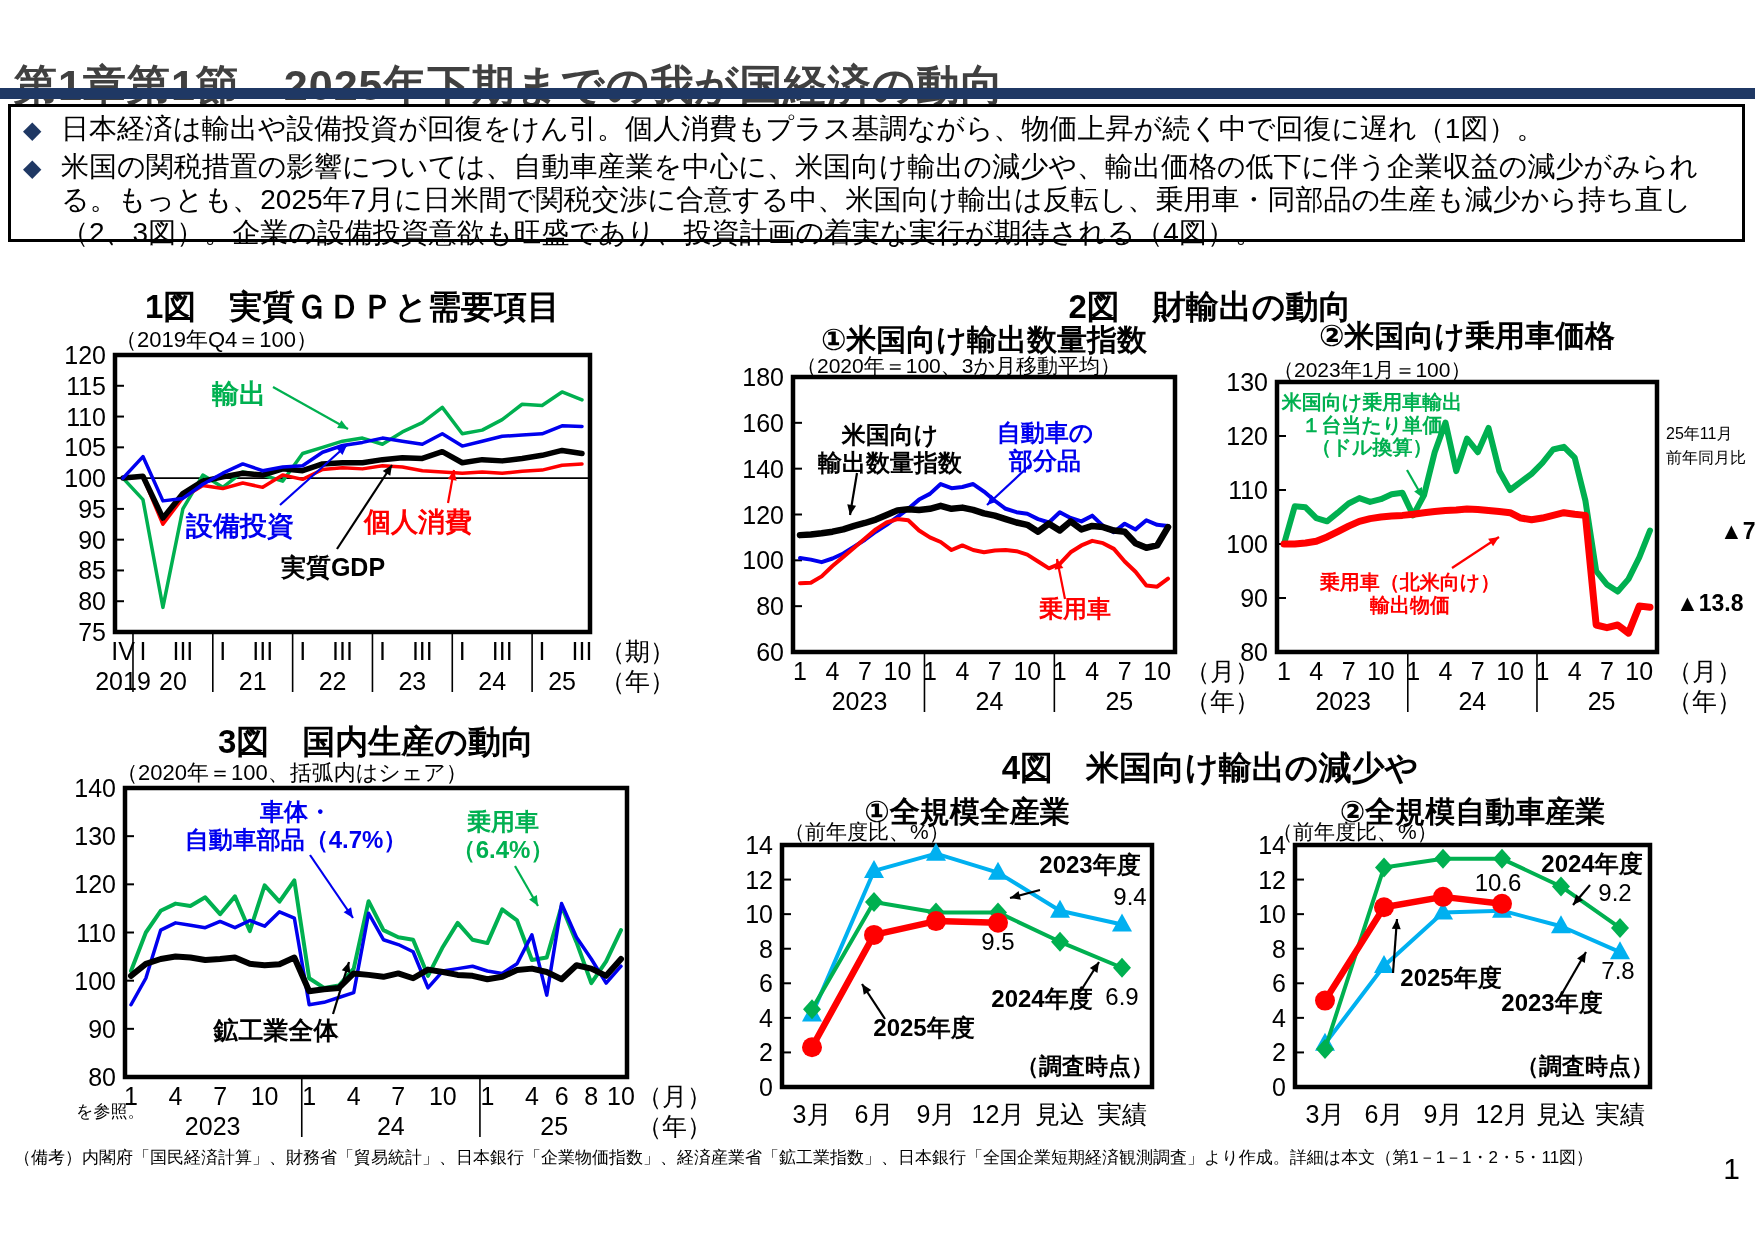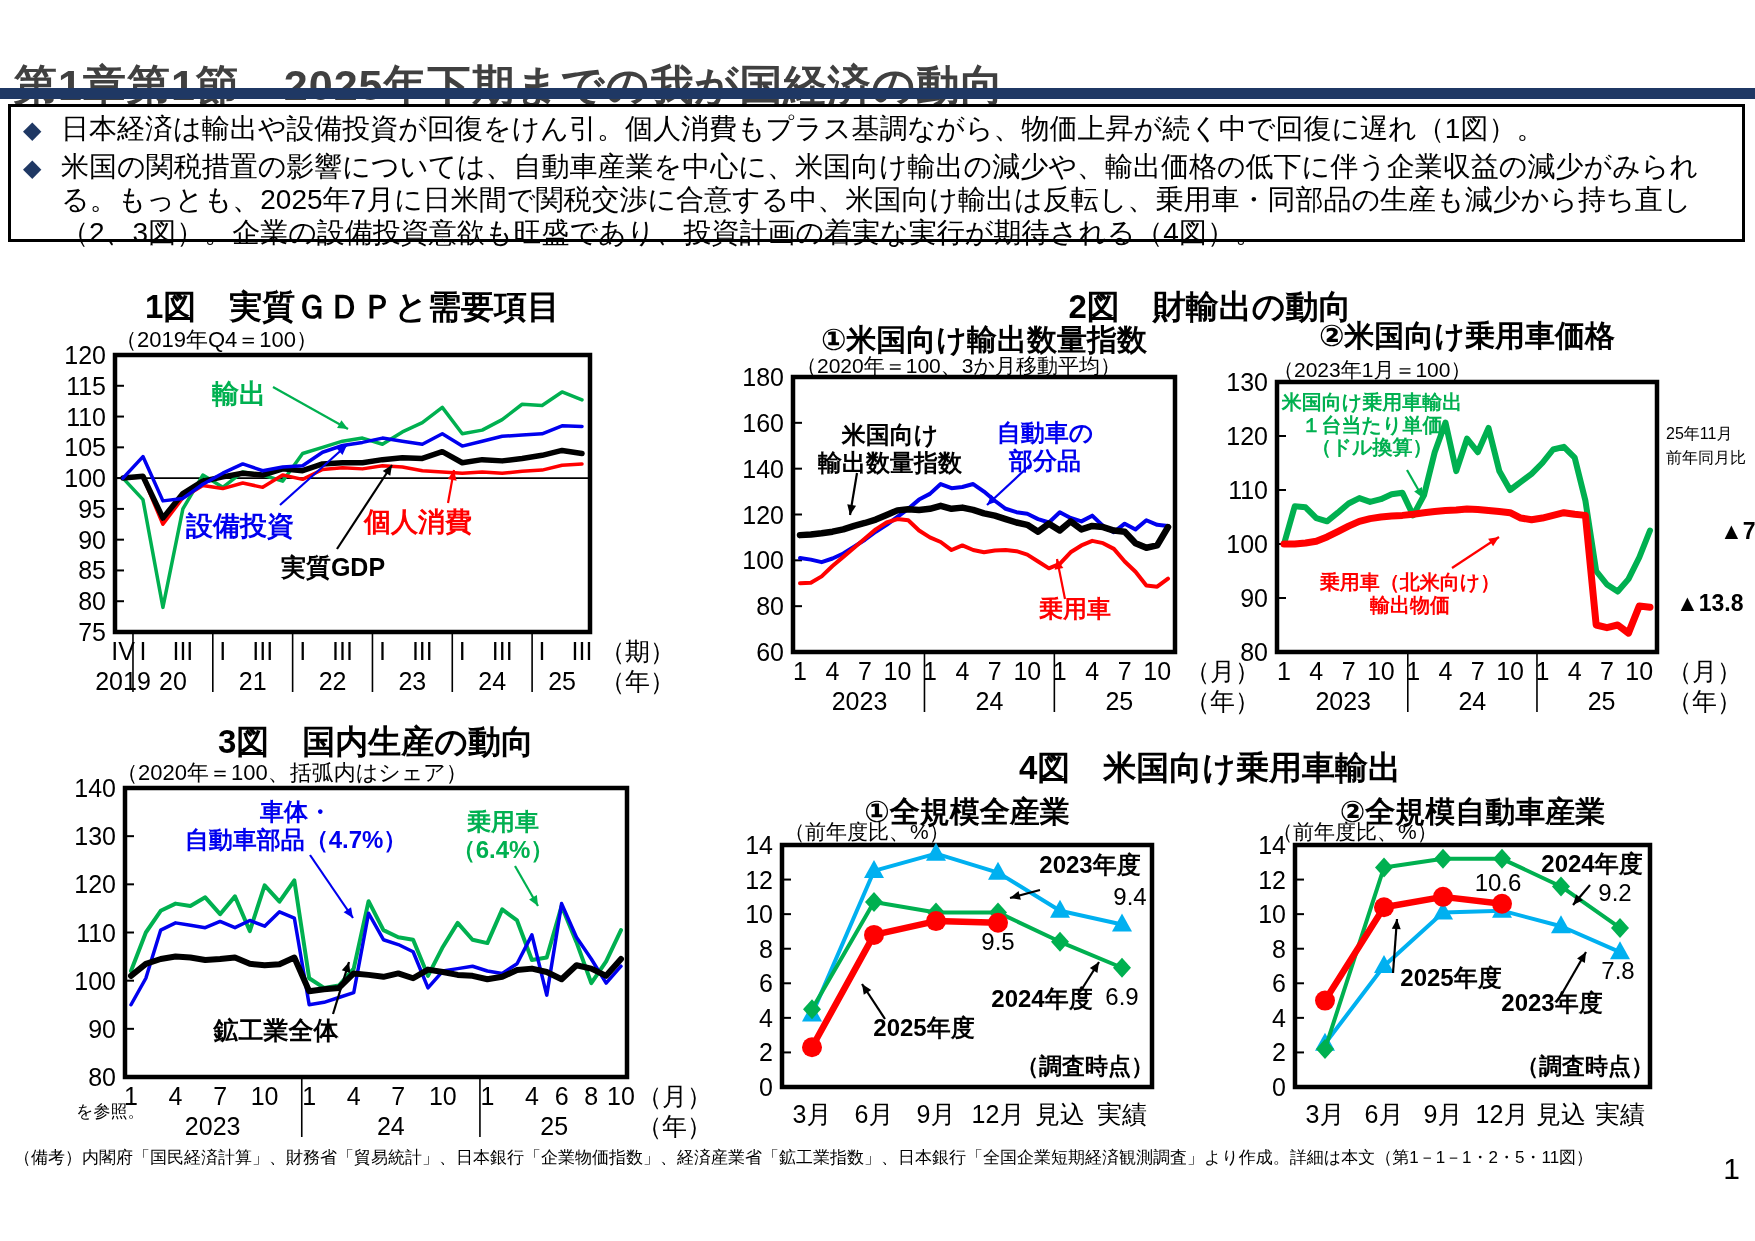--- a/index.html
+++ b/index.html
@@ -264,21 +264,21 @@
     <polygon points="278,138 268.63308520651975,132.2327730015474 276.04245848823683,127.1755817140262" fill="#0000EE"></polygon>
     <text x="221" y="40.4" text-anchor="middle" font-size="24" fill="#0000EE" font-weight="bold"><tspan x="221" dy="0">車体・</tspan><tspan x="221" dy="27.119999999999997">自動車部品（4.7%）</tspan></text>
     <line x1="440" y1="86" x2="463" y2="126" stroke="#00B050" stroke-width="2.2"></line>
     <polygon points="463,126 454.1049756472796,119.52863679241295 461.8817579989682,115.056986940192" fill="#00B050"></polygon>
     <text x="428" y="50.4" text-anchor="middle" font-size="24" fill="#00B050" font-weight="bold"><tspan x="428" dy="0">乗用車</tspan><tspan x="428" dy="27.119999999999997">（6.4%）</tspan></text>
     <line x1="258" y1="234" x2="274" y2="182" stroke="#000000" stroke-width="2.2"></line>
     <polygon points="274,182 275.3332258009993,192.91890603327778 266.7591904053309,190.28074129614905" fill="#000000"></polygon>
     <text x="201" y="258.75" text-anchor="middle" font-size="25" fill="#000000" font-weight="bold"><tspan x="201" dy="0">鉱工業全体</tspan></text>
   </svg>
 
-<div class="abs fig-title" style="left:880px;top:746px;width:660px;">4図　米国向け乗用車輸出</div>
+<div class="abs fig-title" style="left:880px;top:746px;width:660px;">4図　米国向け輸出の減少や</div>
 <div class="abs fig-sub" style="left:782px;top:792px;width:370px;">①全規模全産業</div>
 <div class="abs fig-note" style="left:784px;top:818px;">（前年度比、%）</div>
 <svg class="chart" width="425" height="305" style="left: 737px; top: 837px;">
     <text x="36" y="259" text-anchor="end" font-size="25">0</text>
     <line x1="47" y1="250" x2="54" y2="250" stroke="#000" stroke-width="2"></line>
     <text x="36" y="224.42857142857142" text-anchor="end" font-size="25">2</text>
     <line x1="47" y1="215.42857142857142" x2="54" y2="215.42857142857142" stroke="#000" stroke-width="2"></line>
     <text x="36" y="189.85714285714286" text-anchor="end" font-size="25">4</text>
     <line x1="47" y1="180.85714285714286" x2="54" y2="180.85714285714286" stroke="#000" stroke-width="2"></line>
     <text x="36" y="155.28571428571428" text-anchor="end" font-size="25">6</text>

